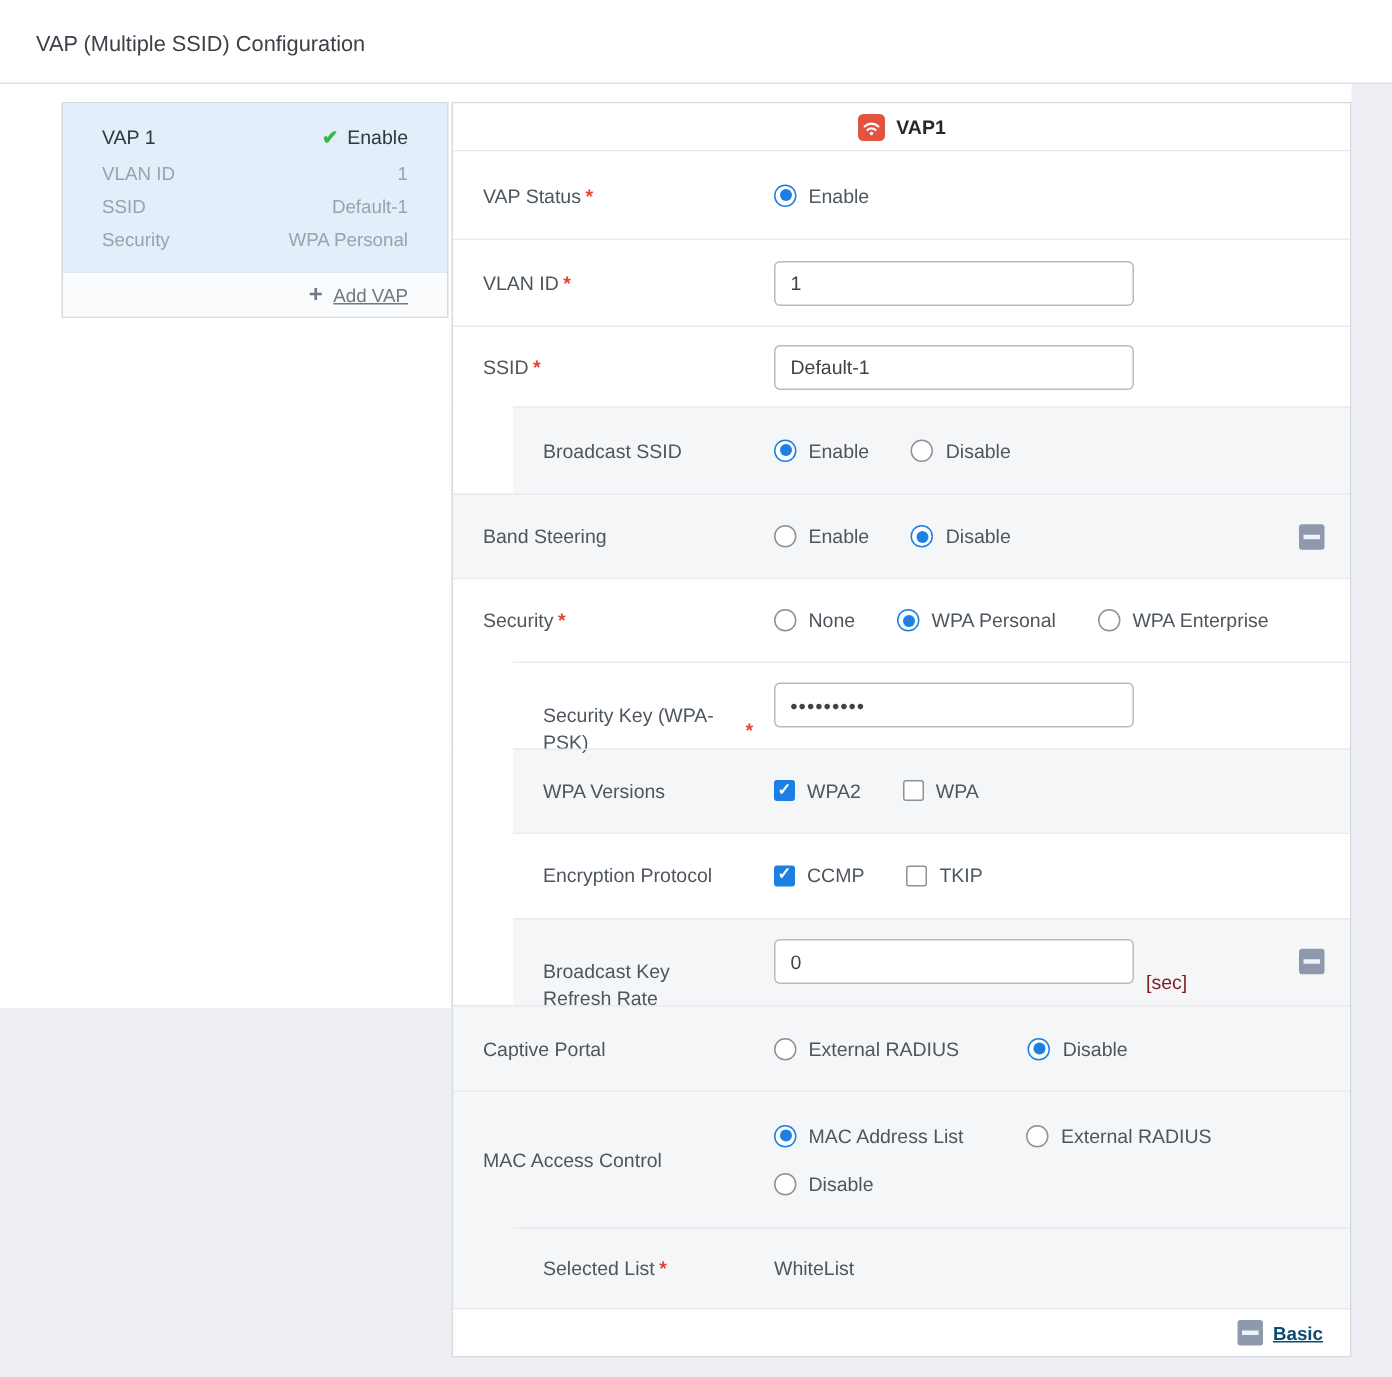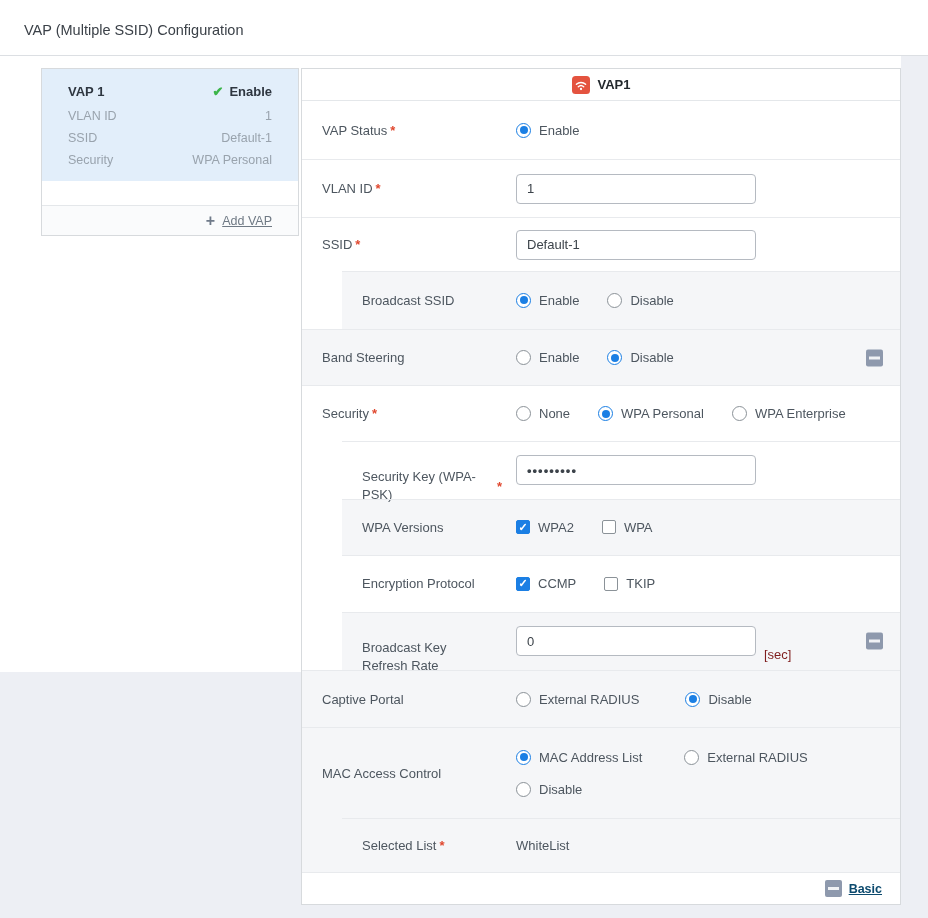--- a/index.html
+++ b/index.html
@@ -20,26 +20,26 @@
   .left-panel{left:41px;top:68px;width:258px;}
   .right-panel{left:301px;top:68px;width:600px;}
 
   .panel-header{height:31px;display:flex;align-items:center;justify-content:center;gap:8px;
     border-bottom:1px solid #e4e7ea;font-weight:bold;color:#23282d;font-size:13px;background:#fff;}
   .panel-header .spacer{width:6px;}
 
   
   .vap-card{background:#e2eefa;padding:15px 26px 14px 26px;box-sizing:border-box;}
   .vap-card .head{display:flex;justify-content:space-between;align-items:flex-start;
-    font-weight:bold;color:#2e3640;font-size:13px;margin-bottom:10px;}
+    font-weight:normal;color:#2e3640;font-size:13px;margin-bottom:10px;}
   .status{display:flex;align-items:center;gap:6px;color:#2e3640;}
   .check-icon::after{content:"\2714";color:#3cb54a;font-size:13px;font-weight:bold;}
   .kv{display:flex;justify-content:space-between;color:#99a3ad;font-size:12.5px;margin-top:8px;}
   .add-row{height:29px;background:#fafbfc;display:flex;align-items:center;justify-content:flex-end;
-    gap:7px;padding-right:26px;border-top:1px solid #e4e7ea;margin-top:24px;}
+    gap:7px;padding-right:26px;border-top:1px solid #e4e7ea;}
   .plus-icon::after{content:"+";color:#6f7a89;font-weight:bold;font-size:16px;line-height:1;}
   .add-link{color:#6f7984;text-decoration:underline;font-size:12.5px;cursor:pointer;}
 
   
   .row{position:relative;display:flex;align-items:center;box-sizing:border-box;background:#fff;}
   .row > *{position:relative;z-index:1;}
   .row.gray{background:#f5f6f8;}
   .row.fb{border-top:1px solid #e8eaed;}
   .row.ib::before{content:"";position:absolute;left:40px;right:0;top:0;height:1px;background:#e8eaed;z-index:1;}
   .row.strip::after{content:"";position:absolute;left:0;top:0;bottom:0;width:40px;background:#fff;z-index:0;}

